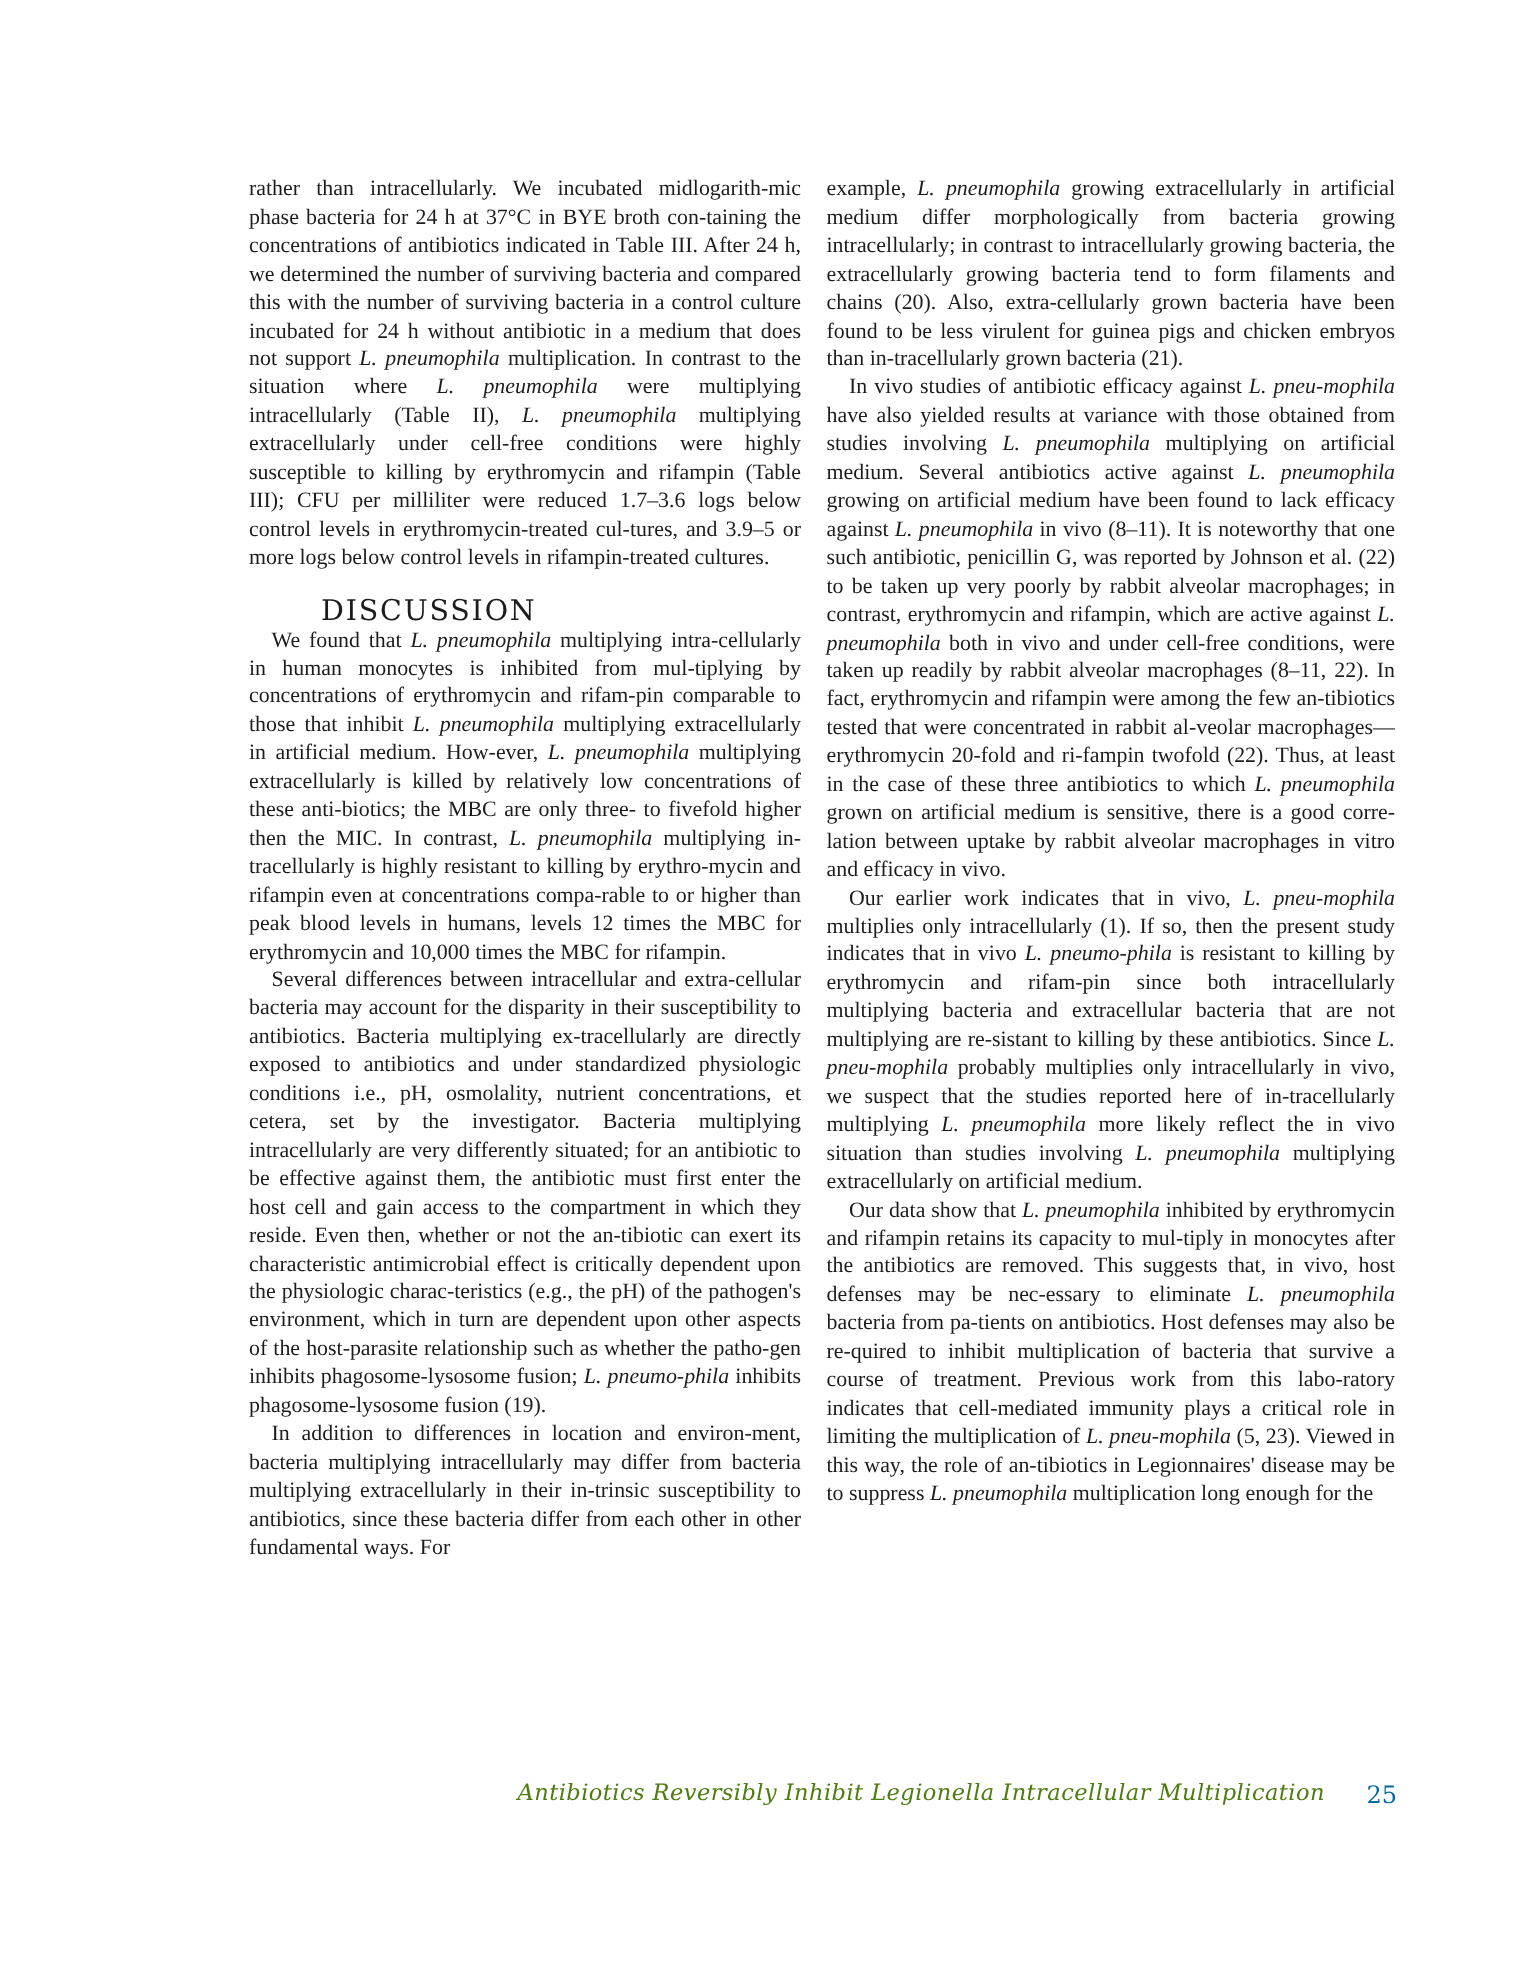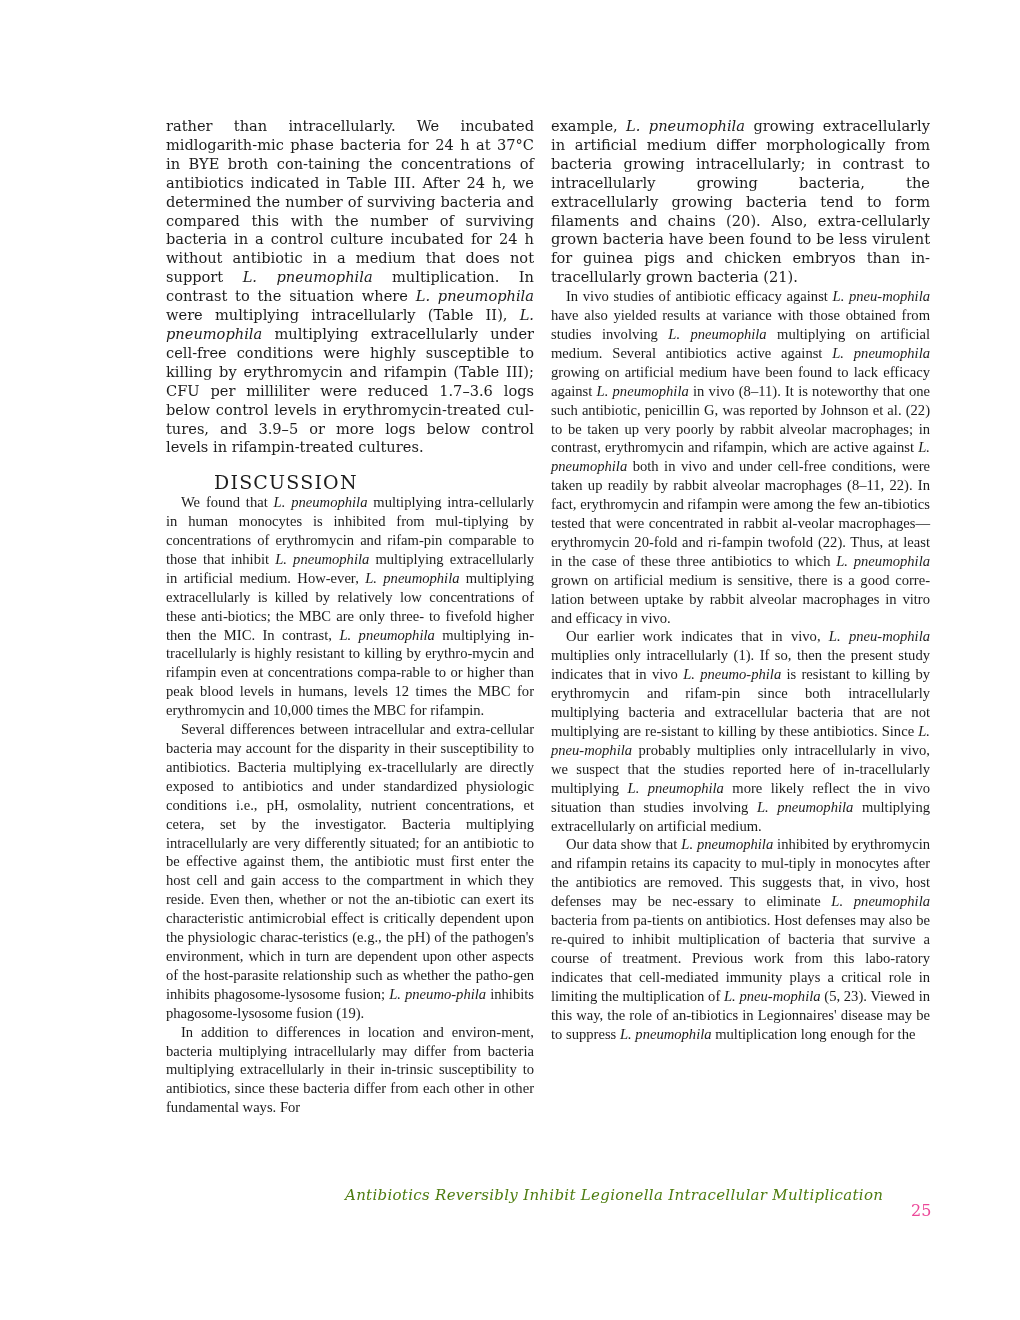--- a/index.html
+++ b/index.html
@@ -3,26 +3,26 @@
 <meta charset="utf-8">
 <style>
   html, body { margin: 0; padding: 0; background: #ffffff; }
   body { width: 1020px; height: 1320px; position: relative; overflow: hidden; }
   .page { position: absolute; left: 0; top: 0; width: 1020px; height: 1320px; background: #fff; color: #1a1a1a; }
   .col { position: absolute; top: 117px; font-family: "DejaVu Serif", "Liberation Serif", serif; font-size: 14.6px; line-height: 18.9px; color: #1c1c1c; }
   .col-left { left: 166px; width: 368px; }
   .col-right { left: 551px; width: 379px; }
   .col p { margin: 0; text-align: justify; hyphens: manual; }
   .col p.indent { text-indent: 15px; font-family: Liberation Serif, serif; }
-  .col p.noindent { text-indent: 0; }
+  .col p.noindent { text-indent: 0; font-family: Liberation Serif, serif; }
   .heading { margin: 16px 0 1px 0; text-align: left; padding-left: 48px; letter-spacing: 1.2px; font-size: 19px; }
   i { font-style: italic; }
   .footer { position: absolute; top: 1186px; left: 0; width: 1020px; height: 24px; font-family: "DejaVu Serif", "Liberation Serif", serif; }
   .running-title { position: absolute; left: 345px; top: 0; font-style: italic; font-size: 15px; letter-spacing: 0.3px; color: #4d7c0f; }
-  .page-number { position: absolute; left: 911px; top: 15px; font-size: 16px; color: #ec4899; }
+  .page-number { position: absolute; left: 911px; top: 1px; font-size: 16px; color: #0369a1; }
 </style>
 </head>
 <body>
 
 <div class="page">
 
   <div class="col col-left">
     <p class="noindent rich">rather than intracellularly. We incubated midlogarith-mic phase bacteria for 24 h at 37°C in BYE broth con-taining the concentrations of antibiotics indicated in Table III. After 24 h, we determined the number of surviving bacteria and compared this with the number of surviving bacteria in a control culture incubated for 24 h without antibiotic in a medium that does not support <i>L. pneumophila</i> multiplication. In contrast to the situation where <i>L. pneumophila</i> were multiplying intracellularly (Table II), <i>L. pneumophila</i> multiplying extracellularly under cell-free conditions were highly susceptible to killing by erythromycin and rifampin (Table III); CFU per milliliter were reduced 1.7–3.6 logs below control levels in erythromycin-treated cul-tures, and 3.9–5 or more logs below control levels in rifampin-treated cultures.</p>
     <div class="heading">DISCUSSION</div>
     <p class="indent rich">We found that <i>L. pneumophila</i> multiplying intra-cellularly in human monocytes is inhibited from mul-tiplying by concentrations of erythromycin and rifam-pin comparable to those that inhibit <i>L. pneumophila</i> multiplying extracellularly in artificial medium. How-ever, <i>L. pneumophila</i> multiplying extracellularly is killed by relatively low concentrations of these anti-biotics; the MBC are only three- to fivefold higher then the MIC. In contrast, <i>L. pneumophila</i> multiplying in-tracellularly is highly resistant to killing by erythro-mycin and rifampin even at concentrations compa-rable to or higher than peak blood levels in humans, levels 12 times the MBC for erythromycin and 10,000 times the MBC for rifampin.</p>

